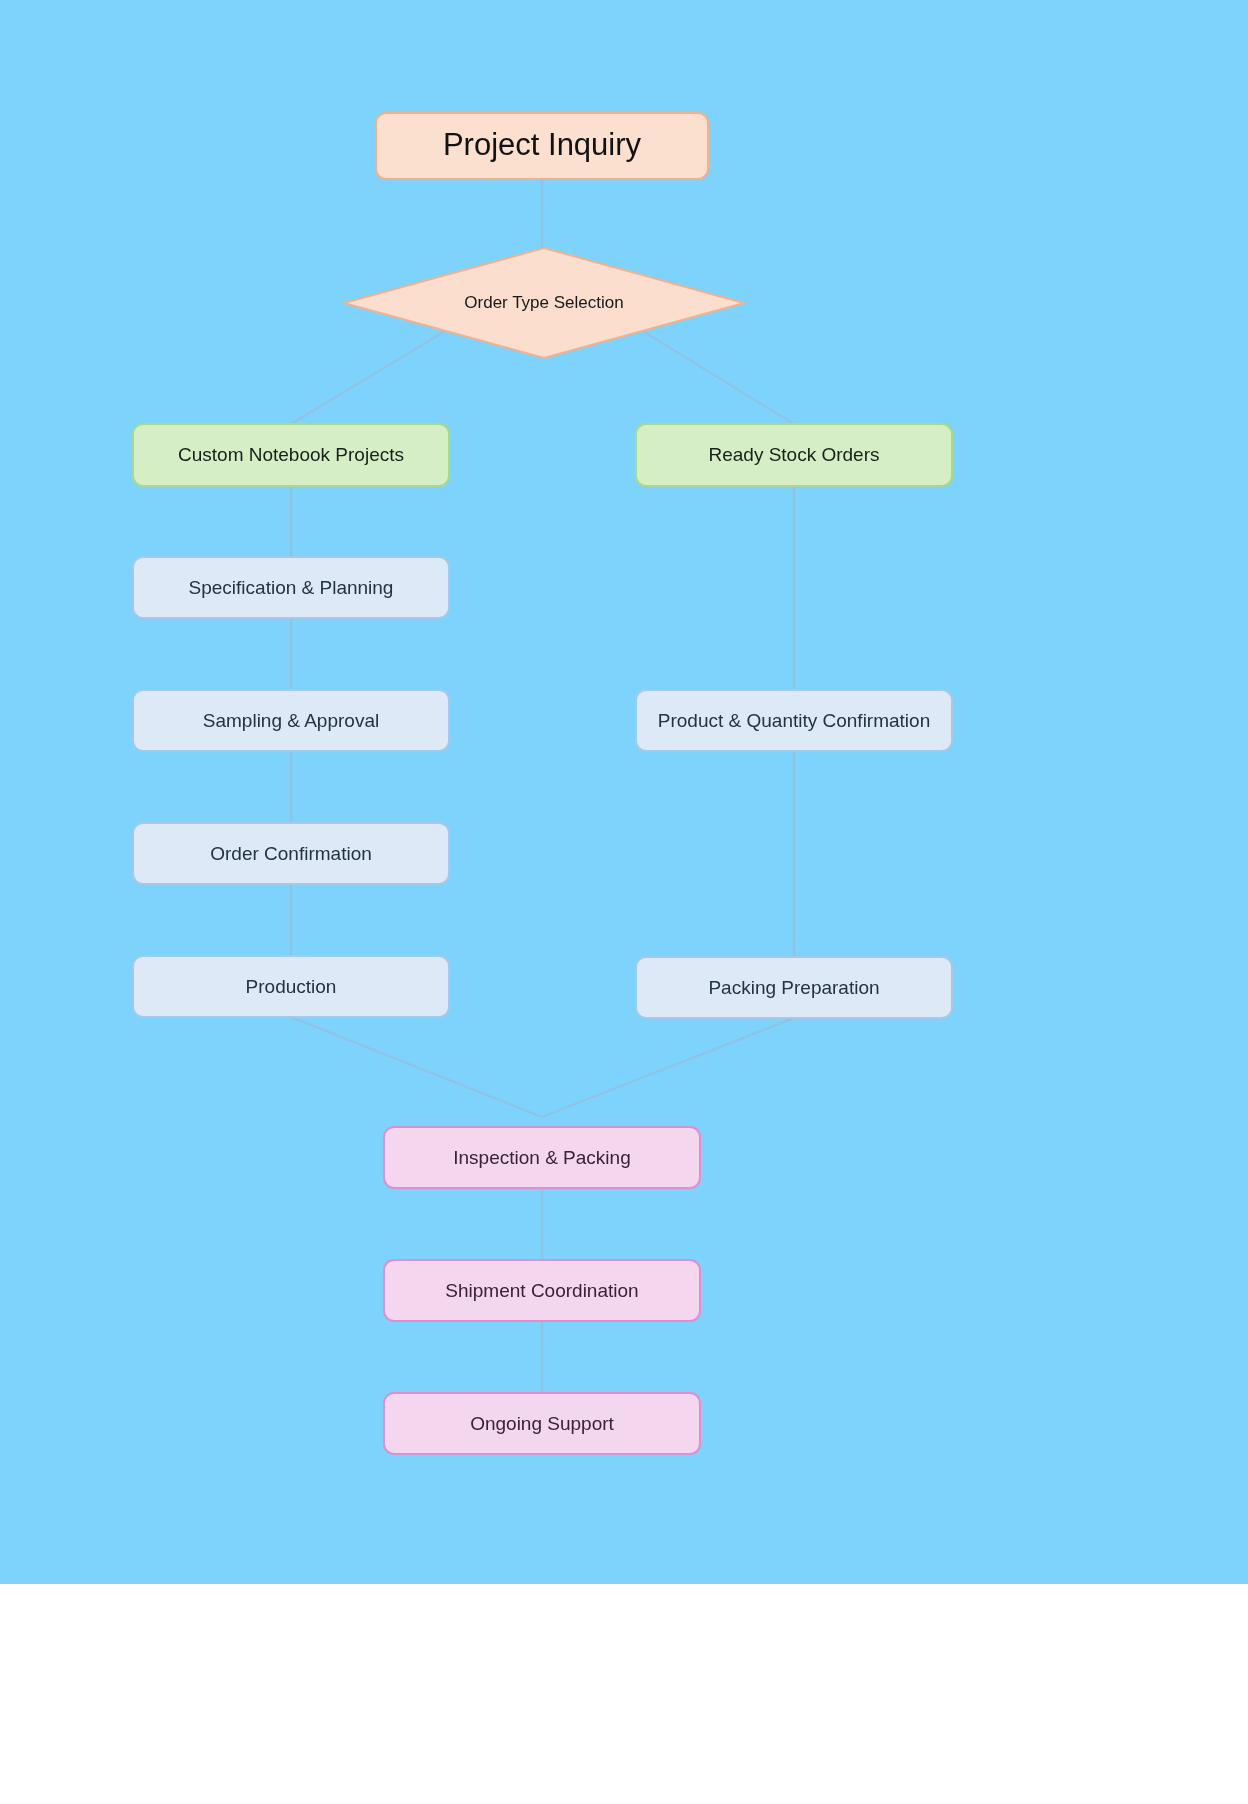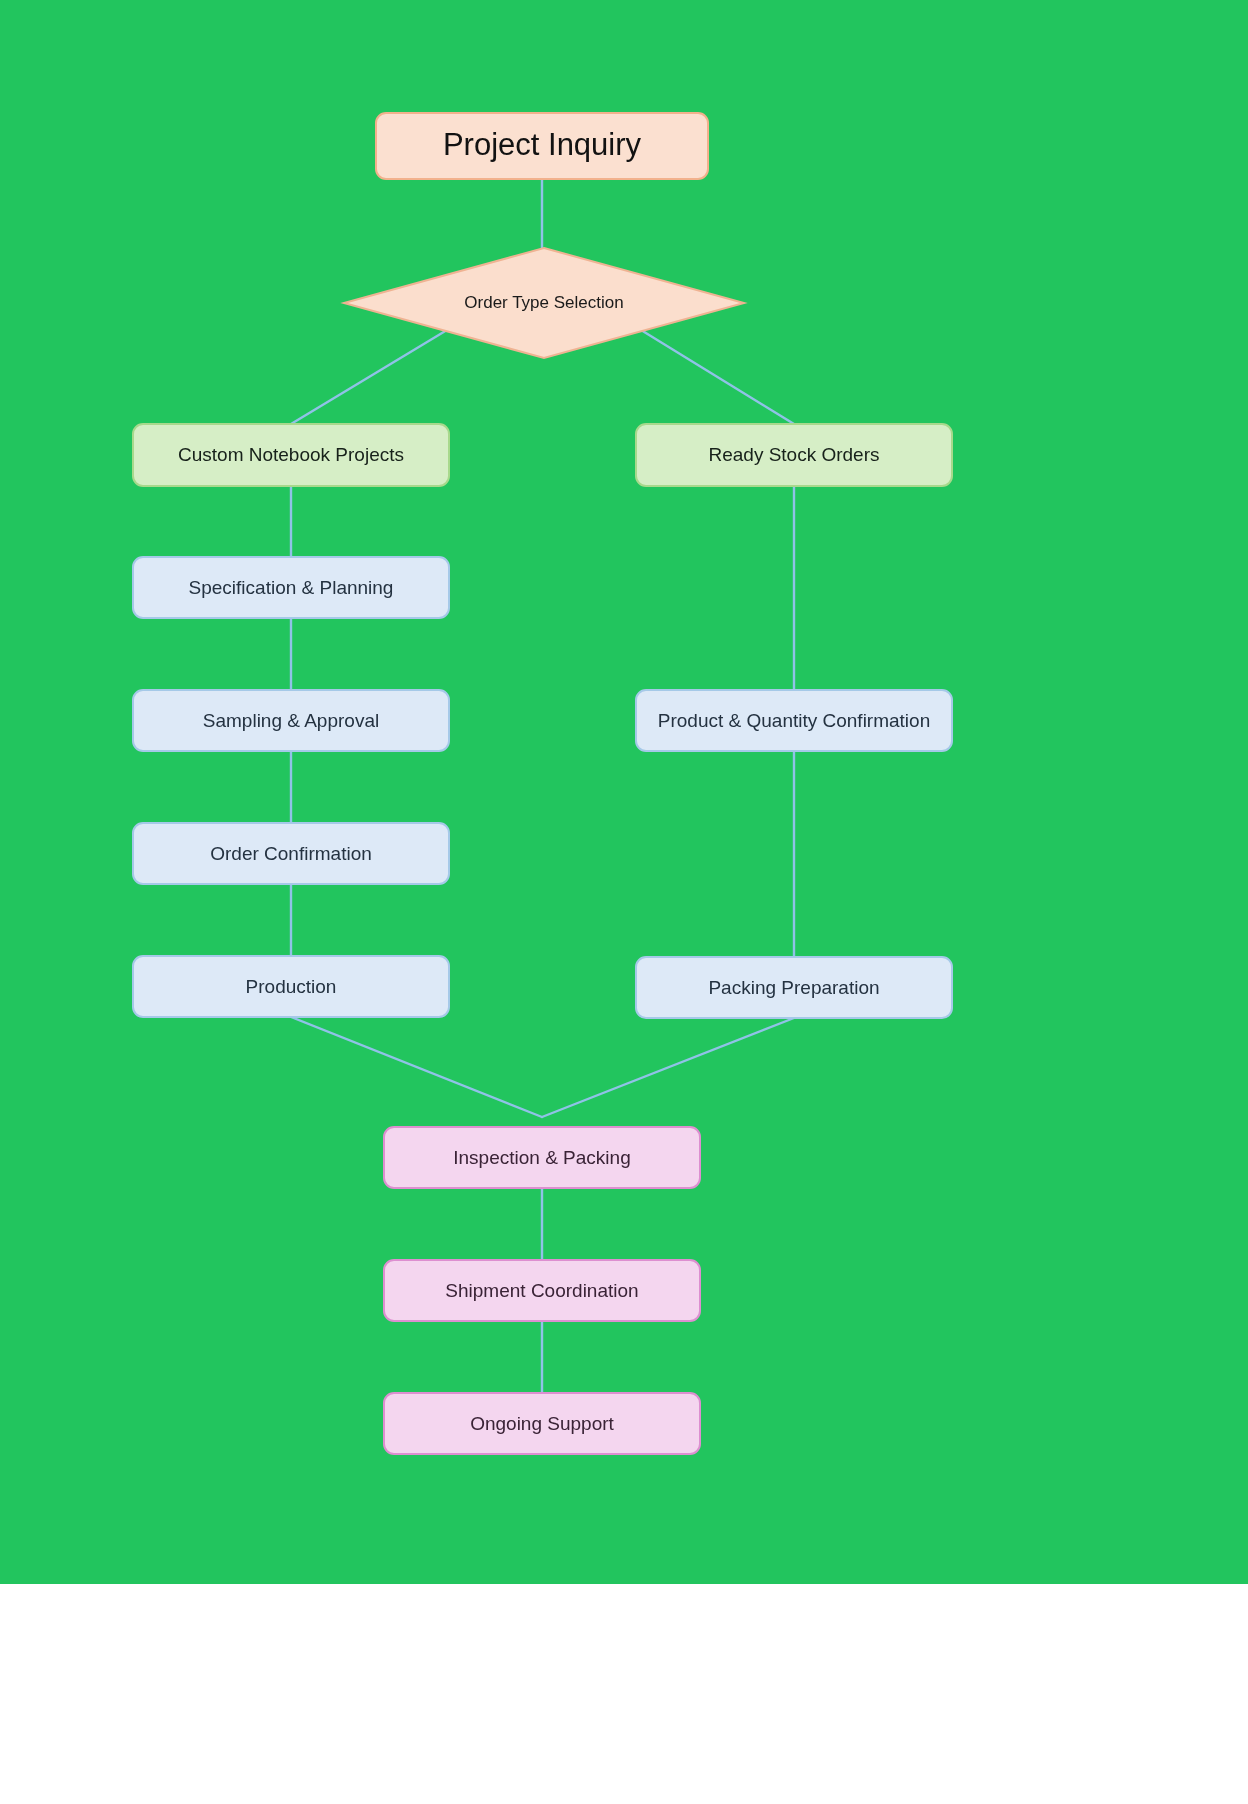--- a/index.html
+++ b/index.html
@@ -10,21 +10,21 @@
   body {
     width: 1248px;
     height: 1804px;
     font-family: "Liberation Sans", sans-serif;
     overflow: hidden;
   }
   #flowchart-root {
     position: relative;
     width: 1248px;
     height: 1584px;
-    background: #22c55e;
+    background: #7dd3fc;
   }
   svg.diagram {
     display: block;
     width: 1248px;
     height: 1804px;
   }
   .edge {
     fill: none;
     stroke: #90c2e7;
     stroke-width: 2.4;

